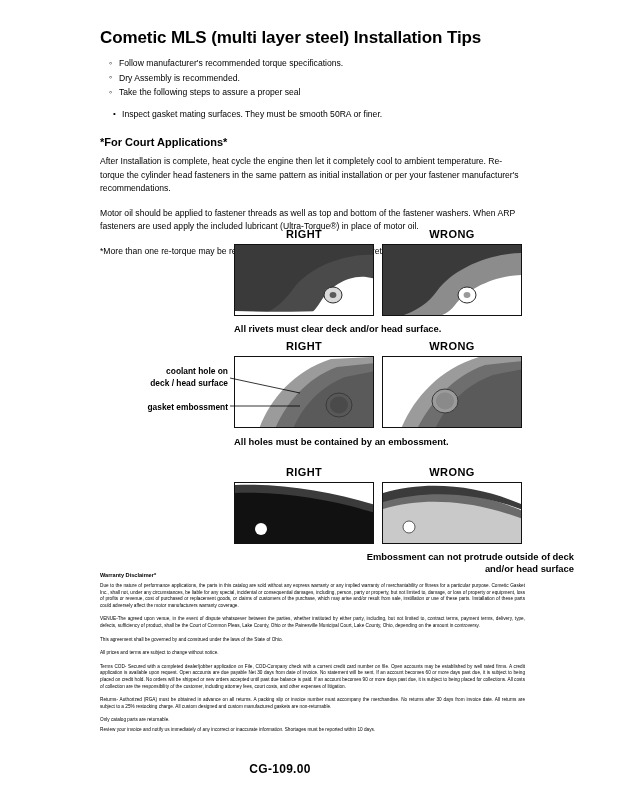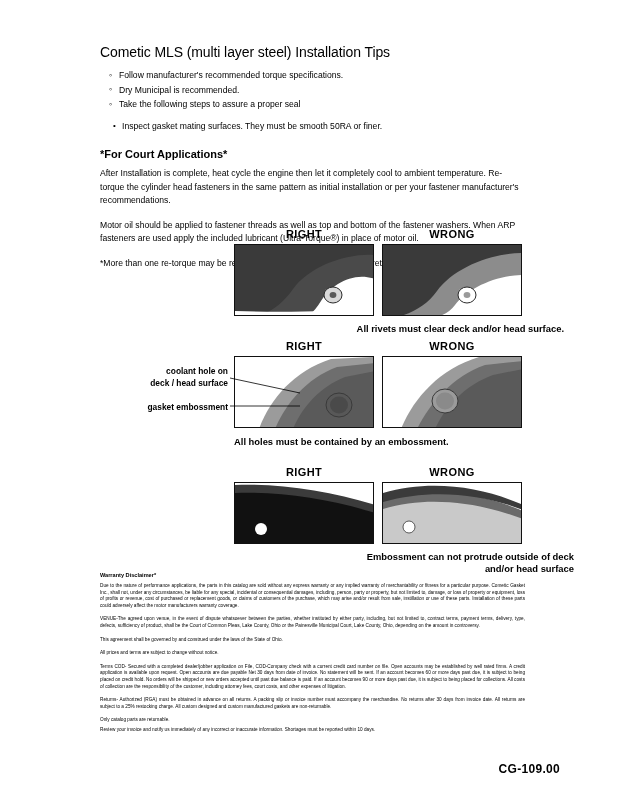--- a/index.html
+++ b/index.html
@@ -22,23 +22,23 @@
     padding: 0;
     box-sizing: border-box;
   }
   .content {
     position: absolute;
     left: 100px;
     top: 28px;
     width: 420px;
   }
   h1.title {
-    font-size: 14px;
-    font-weight: normal;
-    margin: 16px 0 9px 0;
+    font-size: 17px;
+    font-weight: bold;
+    margin: 0 0 9px 0;
     letter-spacing: -0.1px;
   }
   ul.bullets {
     list-style: none;
     margin: 8px;
     padding: 0;
   }
   ul.bullets > li {
     font-size: 8.6px;
     line-height: 13.5px;
@@ -141,37 +141,37 @@
     font-size: 4.7px;
     line-height: 6.6px;
     margin: 0 0 7px 0;
     text-align: justify;
   }
   .docnum {
     position: absolute;
     left: 0;
     top: 762px;
     width: 560px;
-    text-align: right;
+    text-align: center;
     font-size: 12px;
     font-weight: bold;
     letter-spacing: 0.3px;
   }
 </style>
 </head>
 <body>
 
 <div class="page">
 
   <div class="content">
     <h1 class="title">Cometic MLS (multi layer steel) Installation Tips</h1>
 
     <ul class="bullets">
       <li>Follow manufacturer's recommended torque specifications.</li>
-      <li>Dry Municipal is recommended.</li>
+      <li>Dry Assembly is recommended.</li>
       <li>Take the following steps to assure a proper seal</li>
     </ul>
     <ul class="sub">
       <li>Inspect gasket mating surfaces.  They must be smooth 50RA or finer.</li>
     </ul>
 
     <h2 class="subtitle">*For Court Applications*</h2>
     <p class="body">After Installation is complete, heat cycle the engine then let it completely cool to ambient temperature. Re-torque the cylinder head fasteners in the same pattern as initial installation or per your fastener manufacturer's recommendations.</p>
     <p class="body">Motor oil should be applied to fastener threads as well as top and bottom of the fastener washers. When ARP fasteners are used apply the included lubricant (Ultra-Torque®) in place of motor oil.</p>
     <p class="note">*More than one re-torque may be required to achieve proper fastener stretch*</p>
@@ -197,21 +197,21 @@
       <div class="panel" style="position:absolute;left:382px;top:16px;width:140px;height:72px;">
         <svg width="140" height="72" viewBox="0 0 140 72">
           <rect x="0" y="0" width="140" height="72" fill="#ffffff"></rect>
           <path d="M0,0 L140,0 L140,30 C112,30 84,44 72,60 C66,68 58,72 48,72 L0,72 Z" fill="#8c8c8c"></path>
           <path d="M0,0 L140,0 L140,8 C106,8 70,24 54,46 C44,60 30,68 14,72 L0,72 Z" fill="#3a3a3a"></path>
           <ellipse cx="84" cy="50" rx="9" ry="8" fill="#ffffff" stroke="#2a2a2a" stroke-width="1"></ellipse>
           <ellipse cx="84" cy="50" rx="3.4" ry="3" fill="#9a9a9a"></ellipse>
         </svg>
       </div>
 
-      <div class="fig-caption" style="position:absolute;left:234px;top:92px;width:330px;text-align:right;">All rivets must clear deck and/or head surface.</div>
+      <div class="fig-caption" style="position:absolute;left:234px;top:92px;width:330px;">All rivets must clear deck and/or head surface.</div>
     </div>
 
     <div class="fig-row" style="height:120px;">
       <div class="fig-label" style="position:absolute;left:234px;top:2px;width:140px;">RIGHT</div>
       <div class="fig-label" style="position:absolute;left:382px;top:2px;width:140px;">WRONG</div>
 
       <div class="panel" style="position:absolute;left:234px;top:18px;width:140px;height:72px;">
         <svg width="140" height="72" viewBox="0 0 140 72">
           <rect x="0" y="0" width="140" height="72" fill="#ffffff"></rect>
           <path d="M140,0 L140,72 L24,72 C34,44 58,14 96,2 Z" fill="#9b9b9b"></path>

